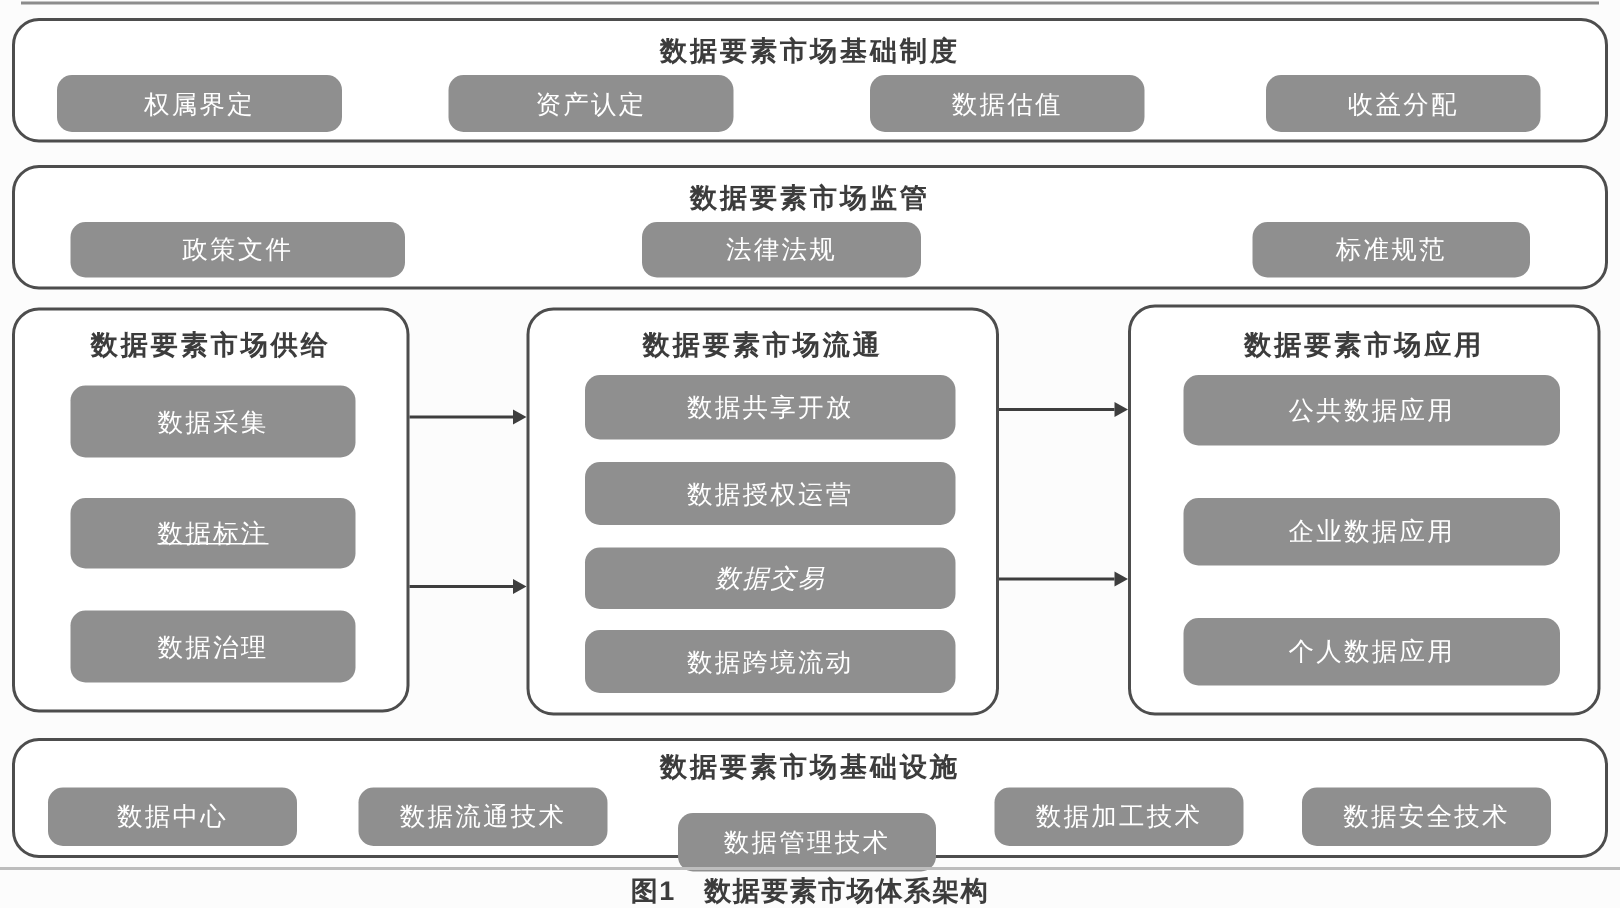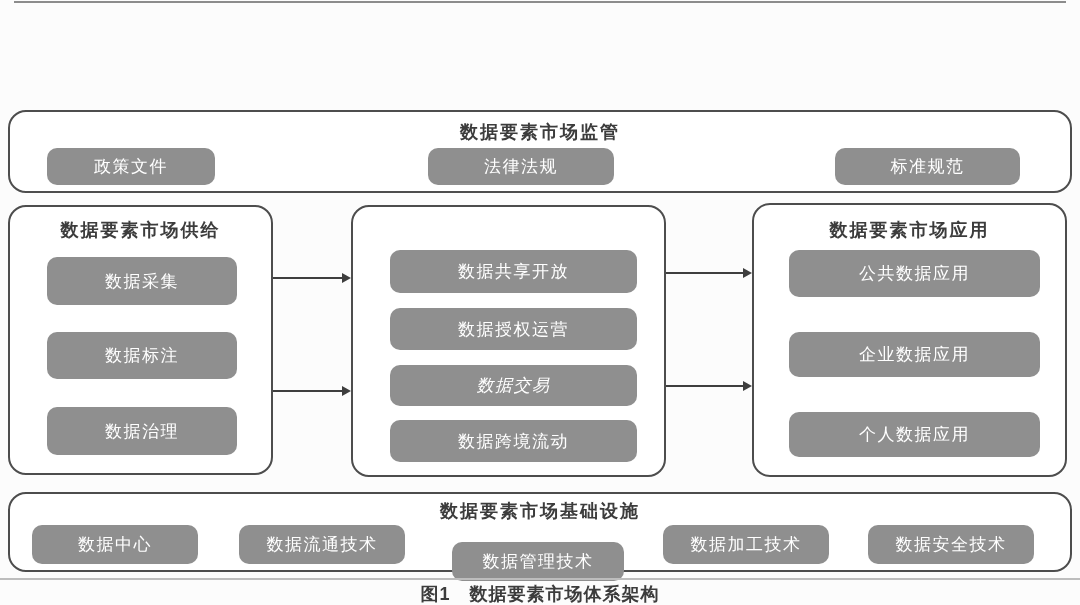--- a/index.html
+++ b/index.html
@@ -60,36 +60,44 @@
     color:var(--title_text,#3c3c3c);
   }
 </style>
 </head>
 <body>
 
 <div class="canvas">
 
   <div class="rule rule-top"></div>
 
+  <section class="band" style="left:8px;top:12px;width:1064px;height:83px;">
+    <div class="box-title" style="top:8px;">数据要素市场基础制度</div>
+    <div class="pill" style="left:28px;top:36px;width:190px;height:38px;">权属界定</div>
+    <div class="pill" style="left:289px;top:36px;width:190px;height:38px;">资产认定</div>
+    <div class="pill" style="left:570px;top:36px;width:183px;height:38px;">数据估值</div>
+    <div class="pill" style="left:834px;top:36px;width:183px;height:38px;">收益分配</div>
+  </section>
 
   <section class="band" style="left:8px;top:110px;width:1064px;height:83px;">
     <div class="box-title" style="top:8px;">数据要素市场监管</div>
-    <div class="pill" style="left:37px;top:36px;width:168px;height:37px;">政策文件</div>
+    <div class="pill" style="left:37px;top:36px;width:223px;height:37px;">政策文件</div>
     <div class="pill" style="left:418px;top:36px;width:186px;height:37px;">法律法规</div>
     <div class="pill" style="left:825px;top:36px;width:185px;height:37px;">标准规范</div>
   </section>
 
   <section class="col-box" style="left:8px;top:205px;width:265px;height:270px;">
     <div class="box-title" style="top:11px;">数据要素市场供给</div>
     <div class="pill" style="left:37px;top:50px;width:190px;height:48px;">数据采集</div>
-    <div class="pill" style="left:37px;top:125px;width:190px;height:47px;">数据标注</div>
+    <div class="pill" style="left:37px;top:125px;width:190px;height:47px;text-decoration:underline;">数据标注</div>
     <div class="pill" style="left:37px;top:200px;width:190px;height:48px;">数据治理</div>
   </section>
 
   <section class="col-box" style="left:351px;top:205px;width:315px;height:272px;">
+    <div class="box-title" style="top:11px;">数据要素市场流通</div>
     <div class="pill" style="left:37px;top:43px;width:247px;height:43px;">数据共享开放</div>
     <div class="pill" style="left:37px;top:101px;width:247px;height:42px;">数据授权运营</div>
     <div class="pill" style="left:37px;top:158px;width:247px;height:41px;font-style:italic;">数据交易</div>
     <div class="pill" style="left:37px;top:213px;width:247px;height:42px;">数据跨境流动</div>
   </section>
 
   <section class="col-box" style="left:752px;top:203px;width:315px;height:274px;">
     <div class="box-title" style="top:13px;">数据要素市场应用</div>
     <div class="pill" style="left:35px;top:45px;width:251px;height:47px;">公共数据应用</div>
     <div class="pill" style="left:35px;top:127px;width:251px;height:45px;">企业数据应用</div>

